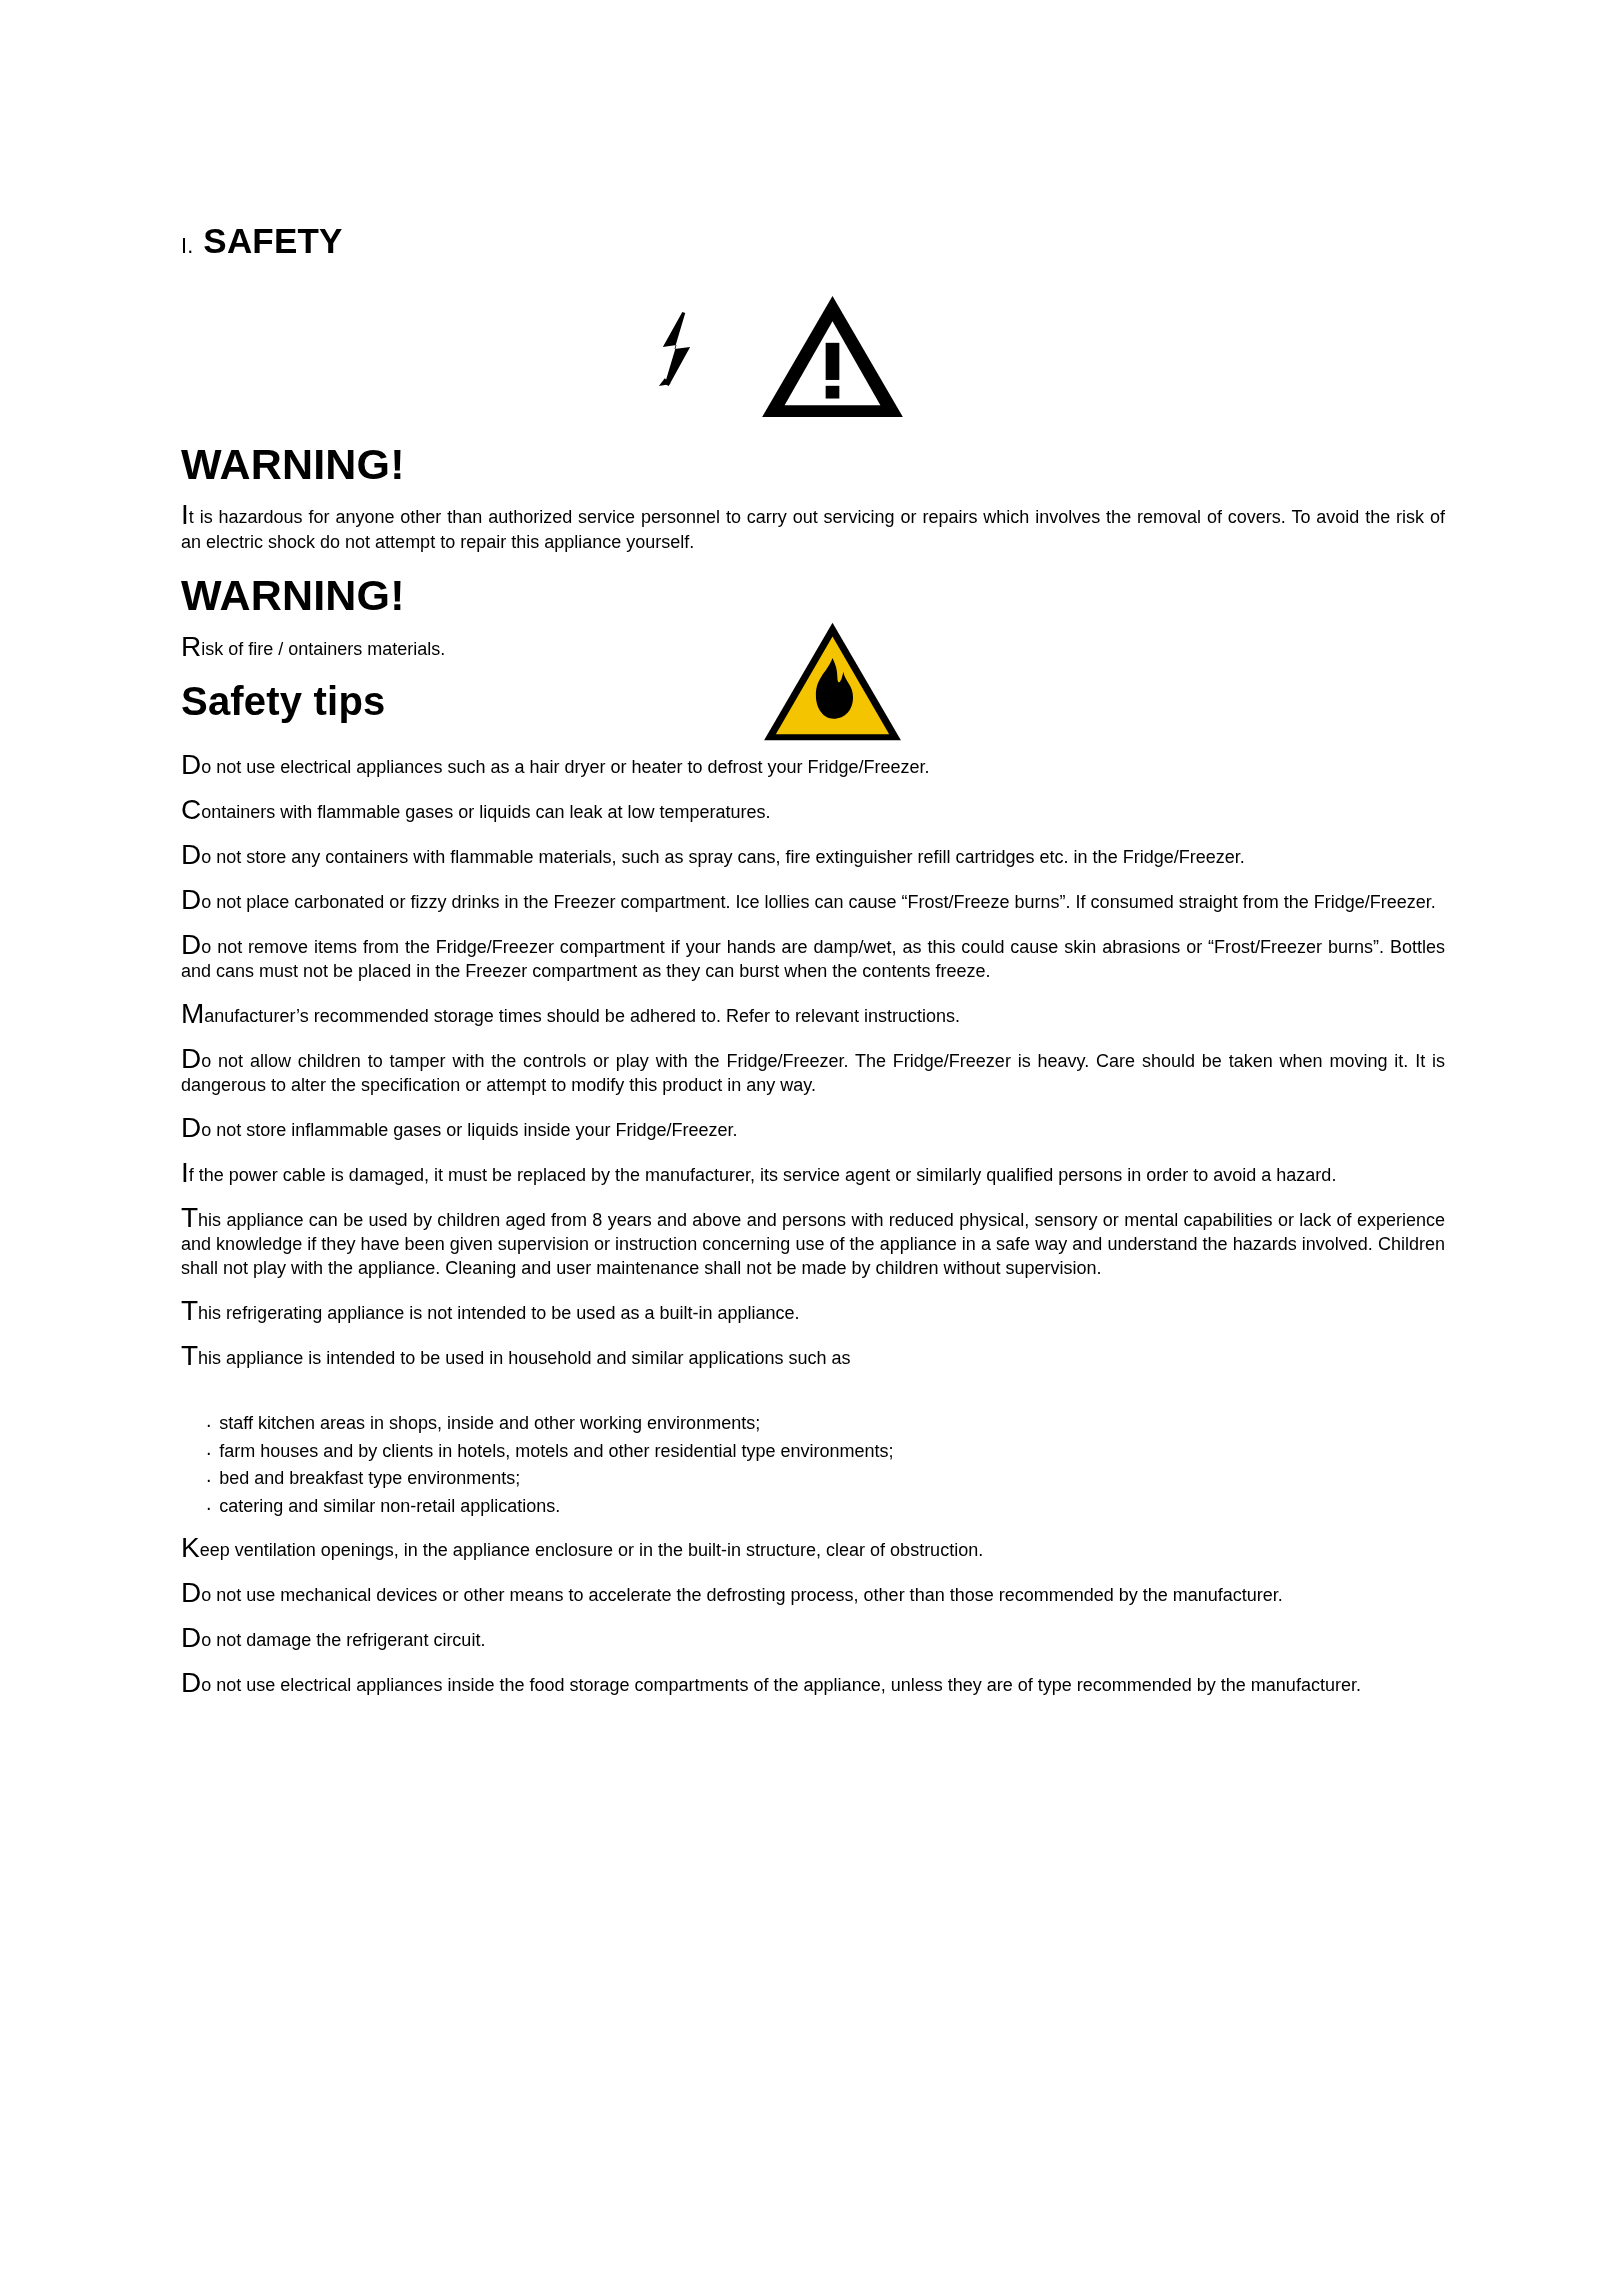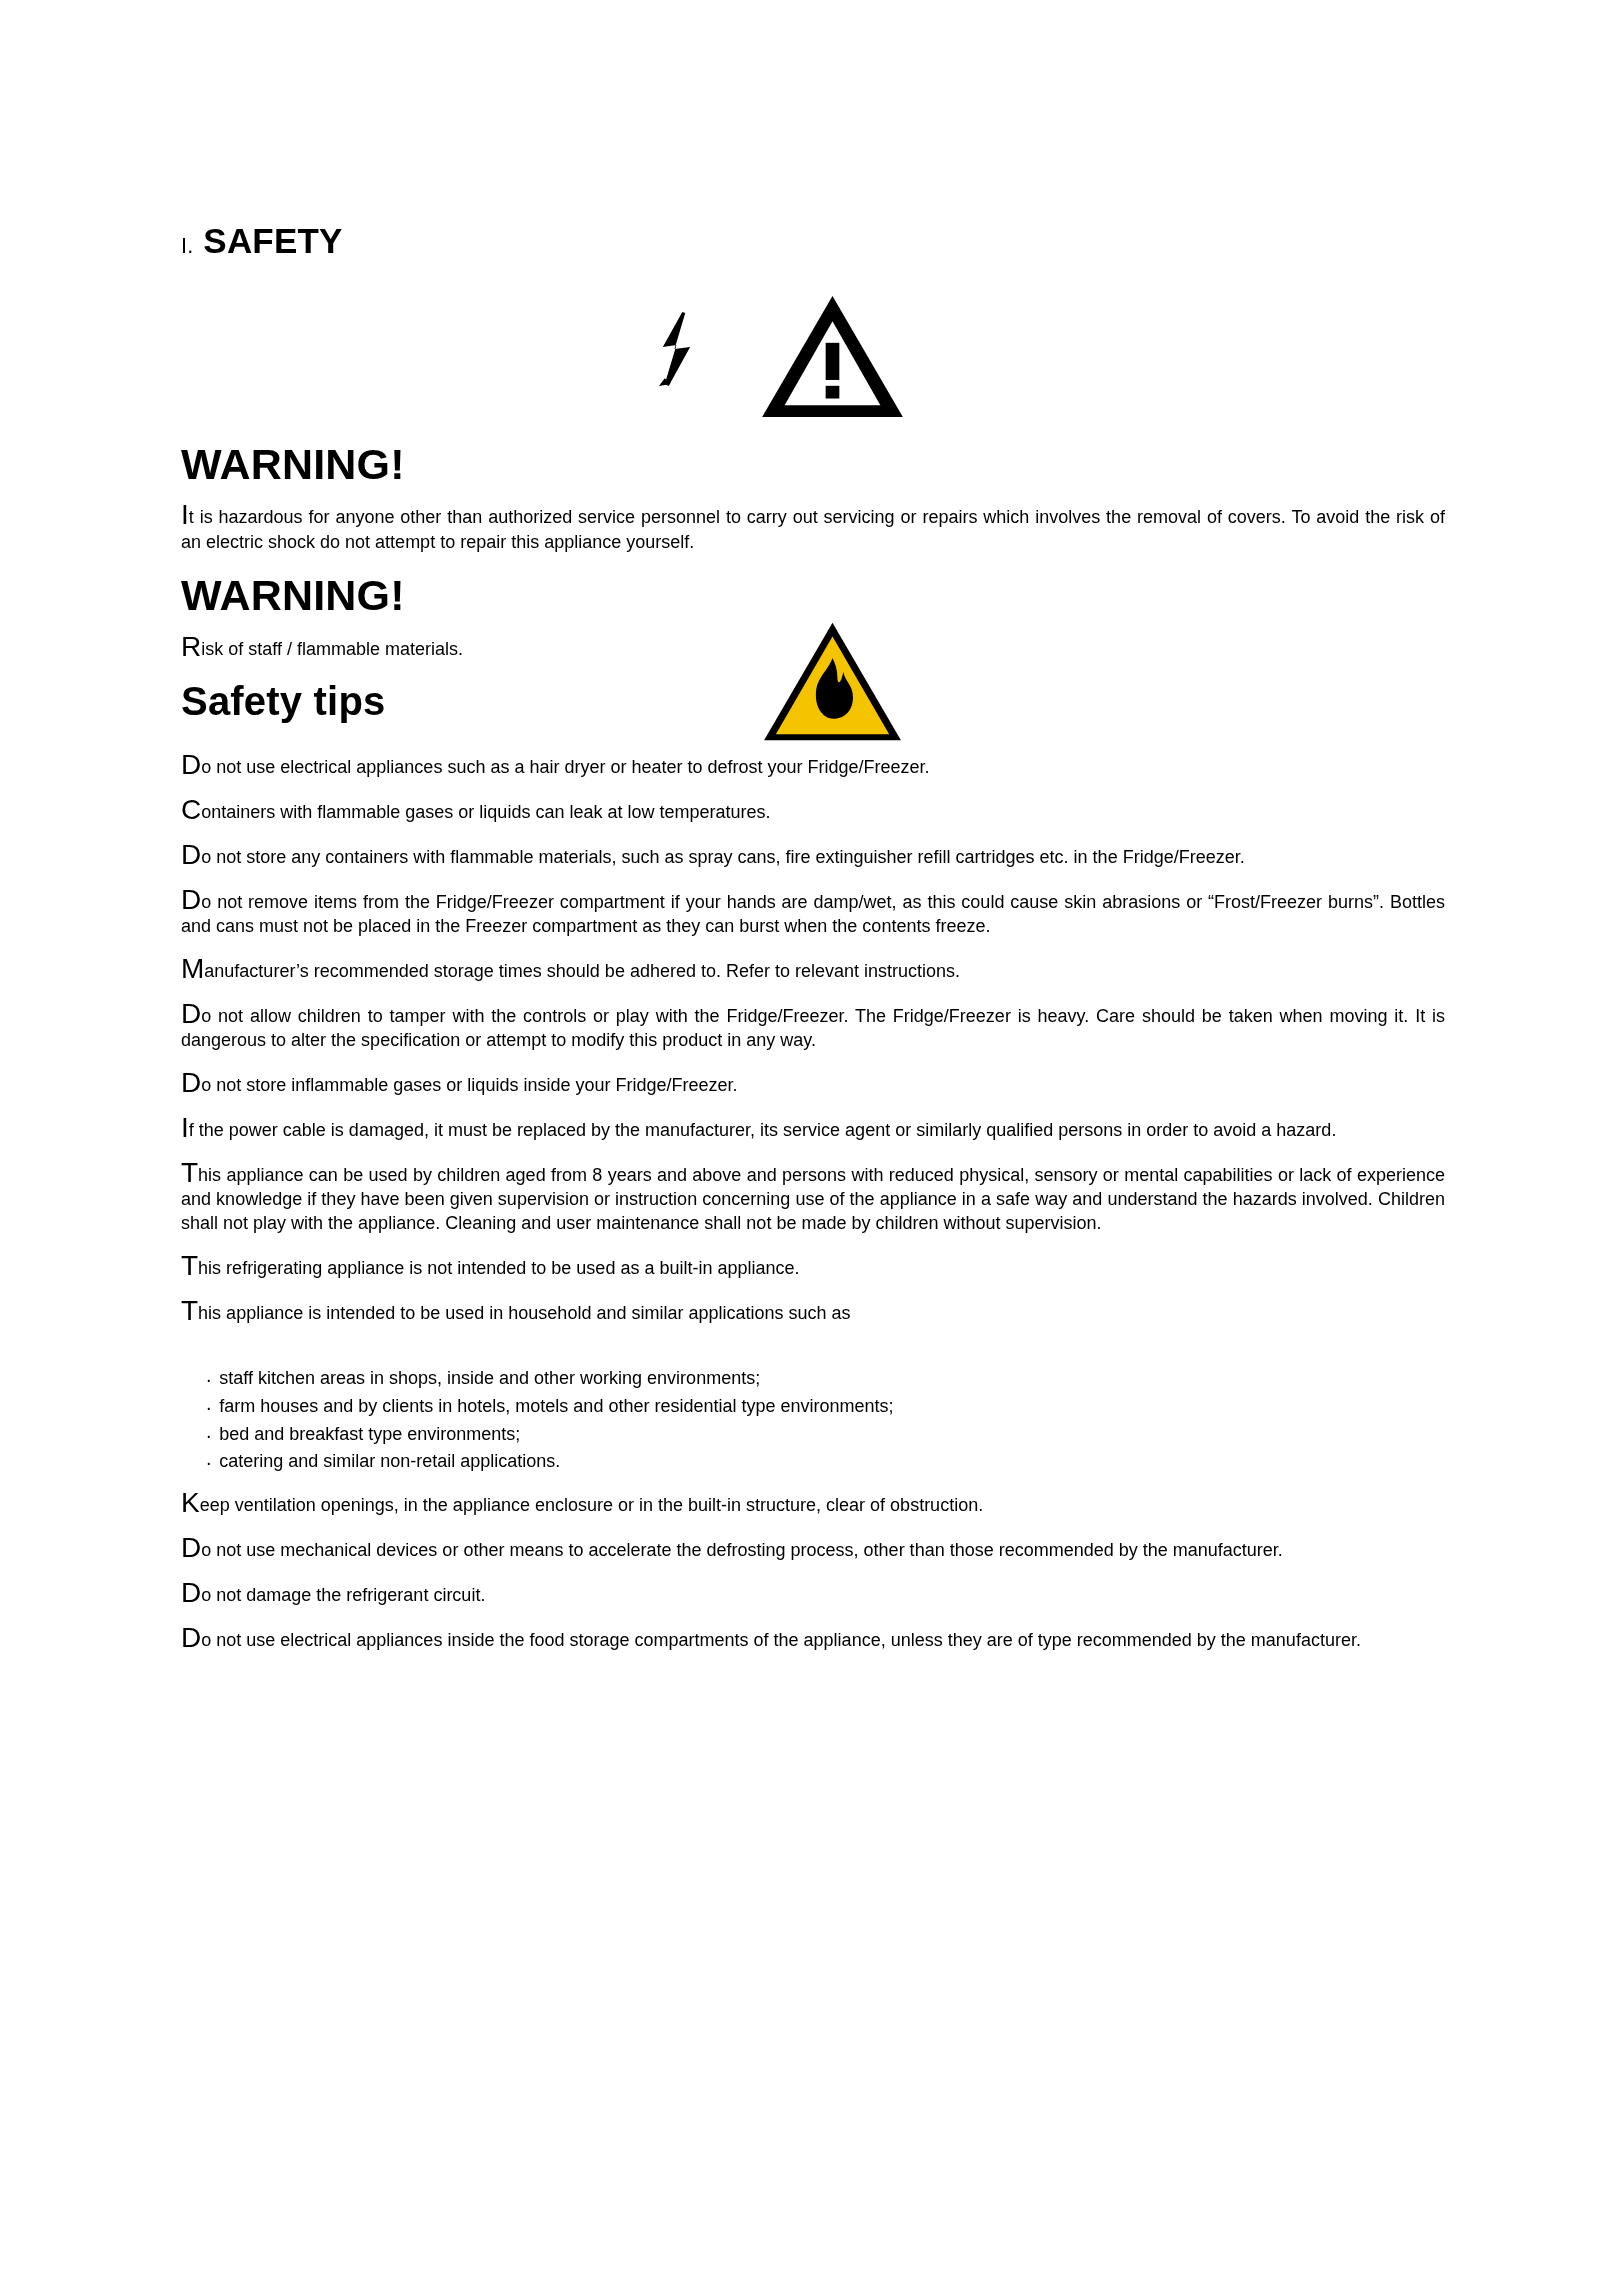--- a/index.html
+++ b/index.html
@@ -162,34 +162,37 @@
 
     <div class="fire-block">
       <span class="fire-icon">
         <svg width="147" height="129" viewBox="0 0 150 132">
           <path d="M75 6 L145 126 L5 126 Z" fill="#000000"></path>
           <path d="M75 20 L133 120 L17 120 Z" fill="#f5c400"></path>
           <path d="M75 42 C70 56 58 62 58 80 C58 94 66 104 76 104 C88 104 96 95 96 82 C96 70 88 66 86 56 C84 68 80 70 80 62 C80 54 78 48 75 42 Z" fill="#000000"></path>
         </svg>
       </span>
       <p class="body nojust">
-        <span class="dropcap">R</span><span>isk of staff / flammable materials.</span>
+        <span class="dropcap">R</span><span>isk of fire / ontainers materials.</span>
       </p>
 
       <h2 class="tips">Safety tips</h2>
     </div>
 
     <p class="body nojust">
       <span class="dropcap">D</span><span>o not use electrical appliances such as a hair dryer or heater to defrost your Fridge/Freezer.</span>
     </p>
     <p class="body nojust">
       <span class="dropcap">C</span><span>ontainers with flammable gases or liquids can leak at low temperatures.</span>
     </p>
     <p class="body">
       <span class="dropcap">D</span><span>o not store any containers with flammable materials, such as spray cans, fire extinguisher refill cartridges etc. in the Fridge/Freezer.</span>
+    </p>
+    <p class="body">
+      <span class="dropcap">D</span><span>o not place carbonated or fizzy drinks in the Freezer compartment. Ice lollies can cause “Frost/Freeze burns”. If consumed straight from the Fridge/Freezer.</span>
     </p>
     <p class="body">
       <span class="dropcap">D</span><span>o not remove items from the Fridge/Freezer compartment if your hands are damp/wet, as this could cause skin abrasions or “Frost/Freezer burns”. Bottles and cans must not be placed in the Freezer compartment as they can burst when the contents freeze.</span>
     </p>
     <p class="body nojust">
       <span class="dropcap">M</span><span>anufacturer’s recommended storage times should be adhered to. Refer to relevant instructions.</span>
     </p>
     <p class="body">
       <span class="dropcap">D</span><span>o not allow children to tamper with the controls or play with the Fridge/Freezer. The Fridge/Freezer is heavy. Care should be taken when moving it. It is dangerous to alter the specification or attempt to modify this product in any way.</span>
     </p>

